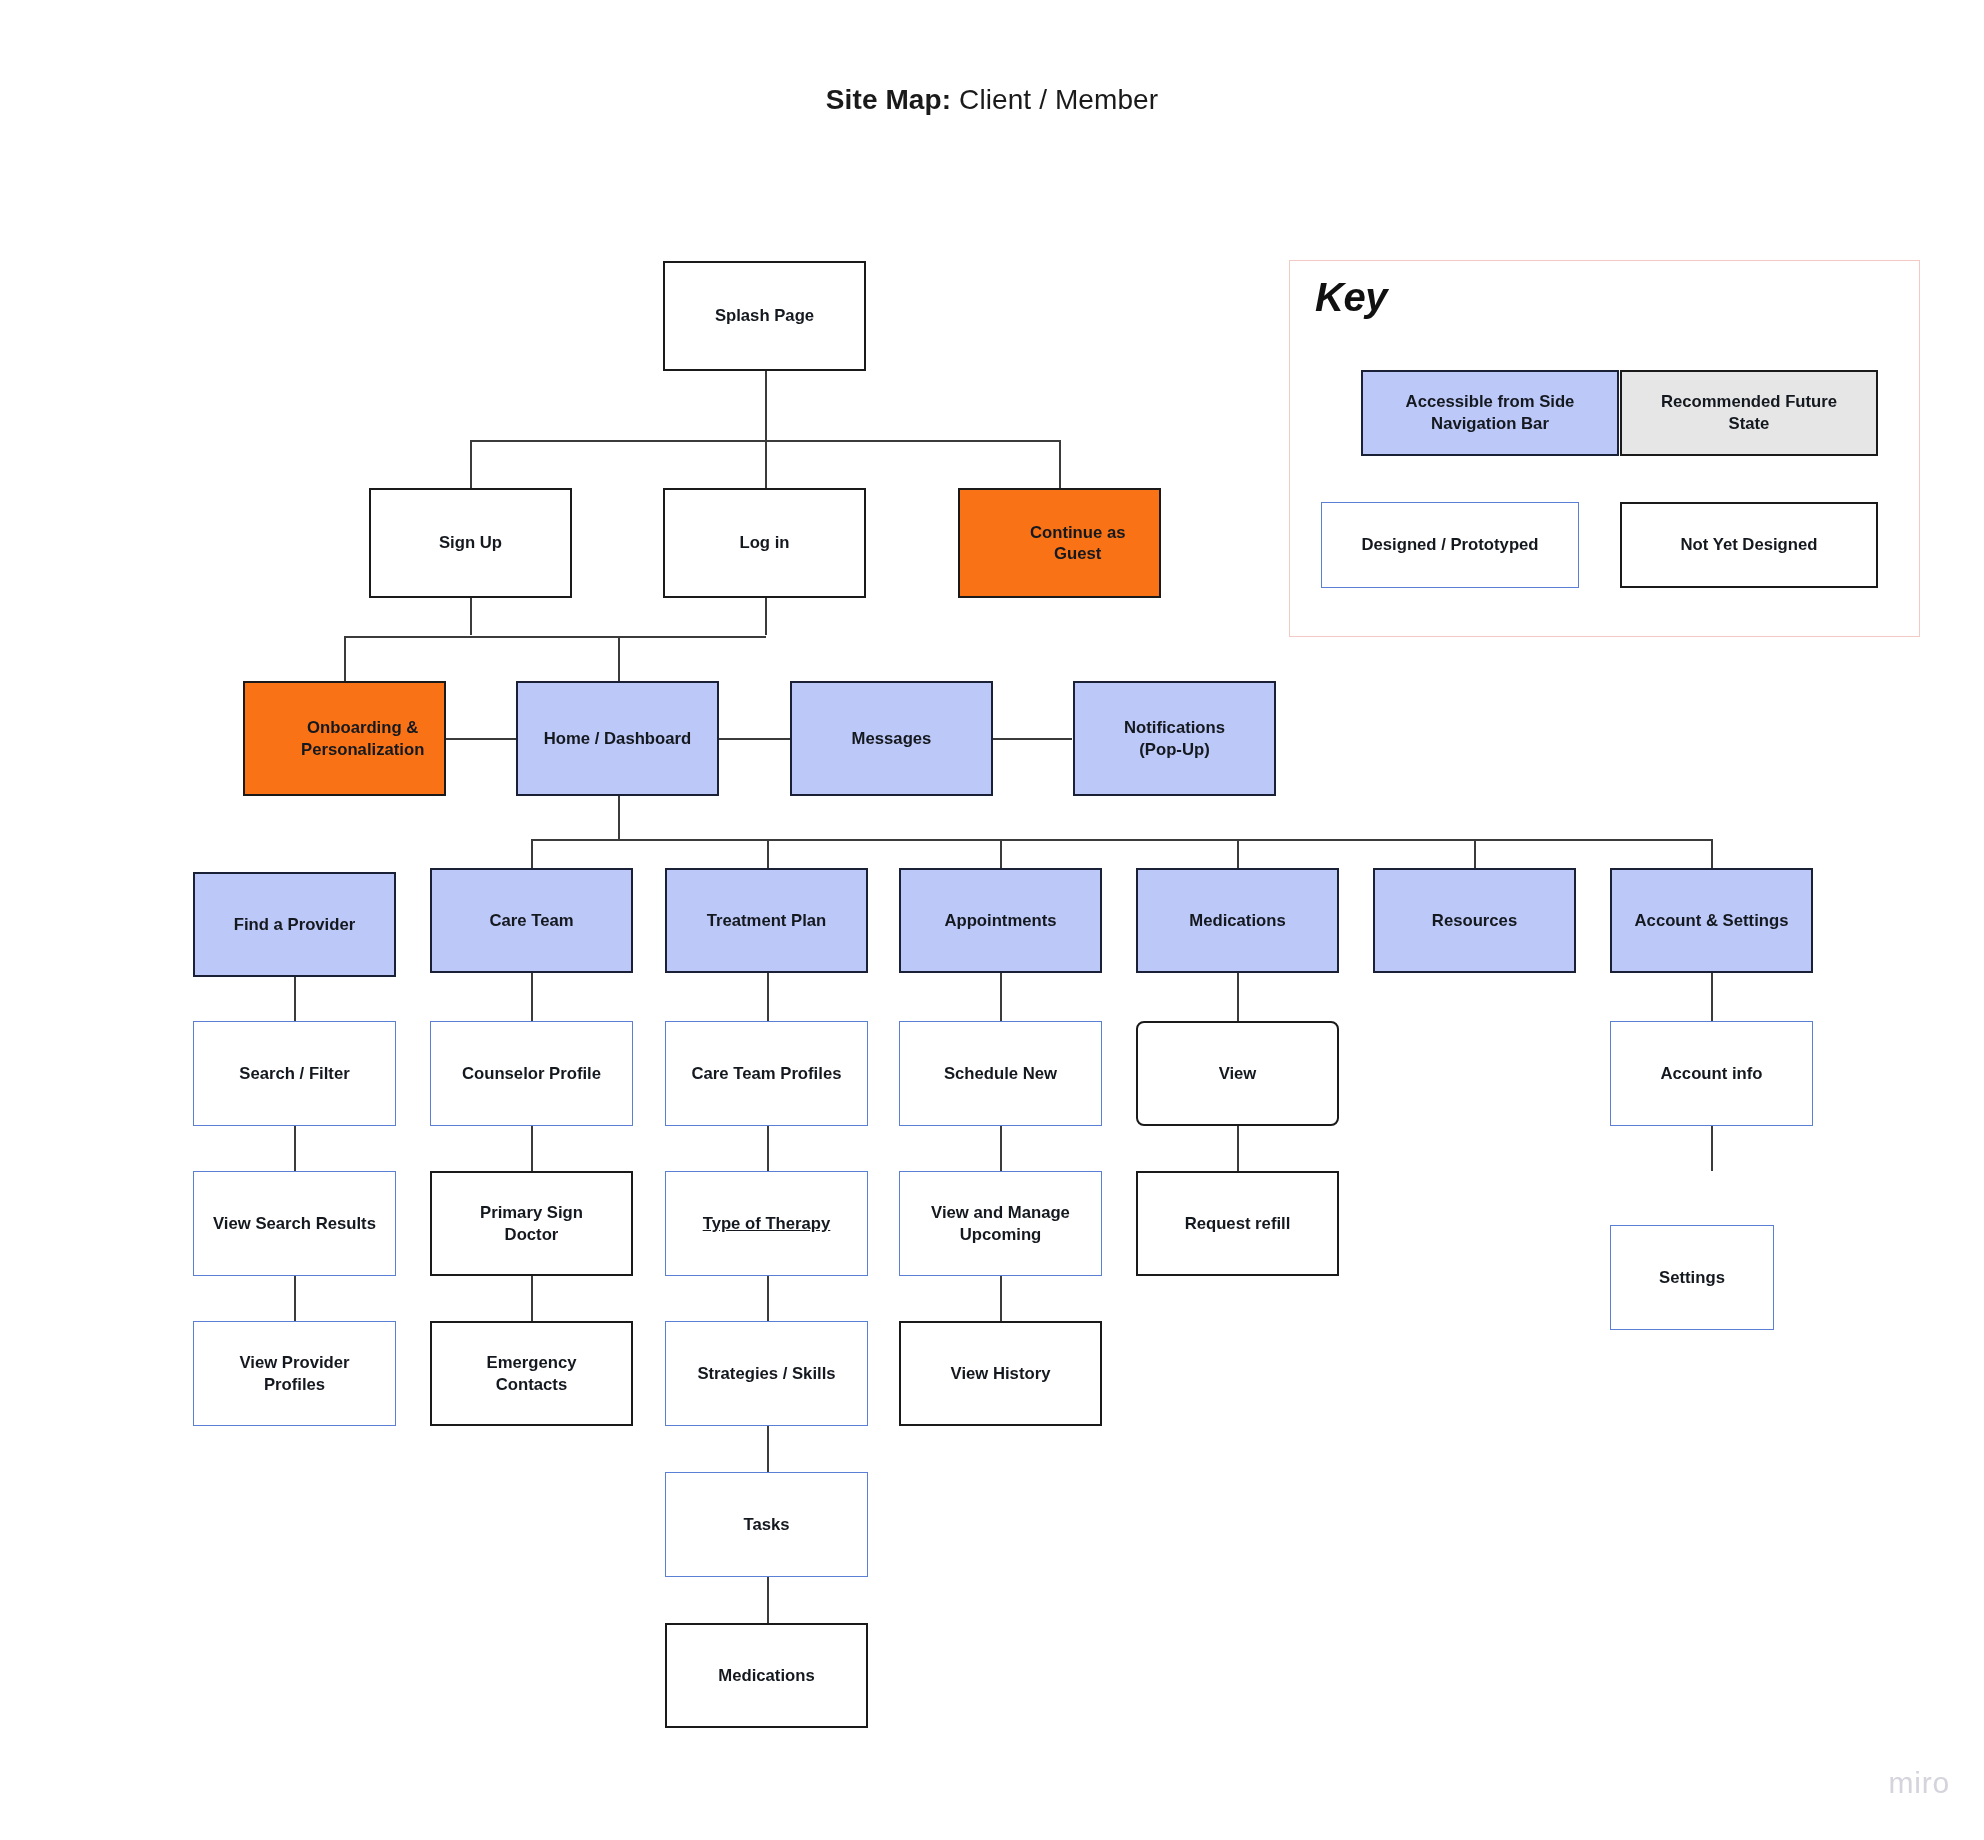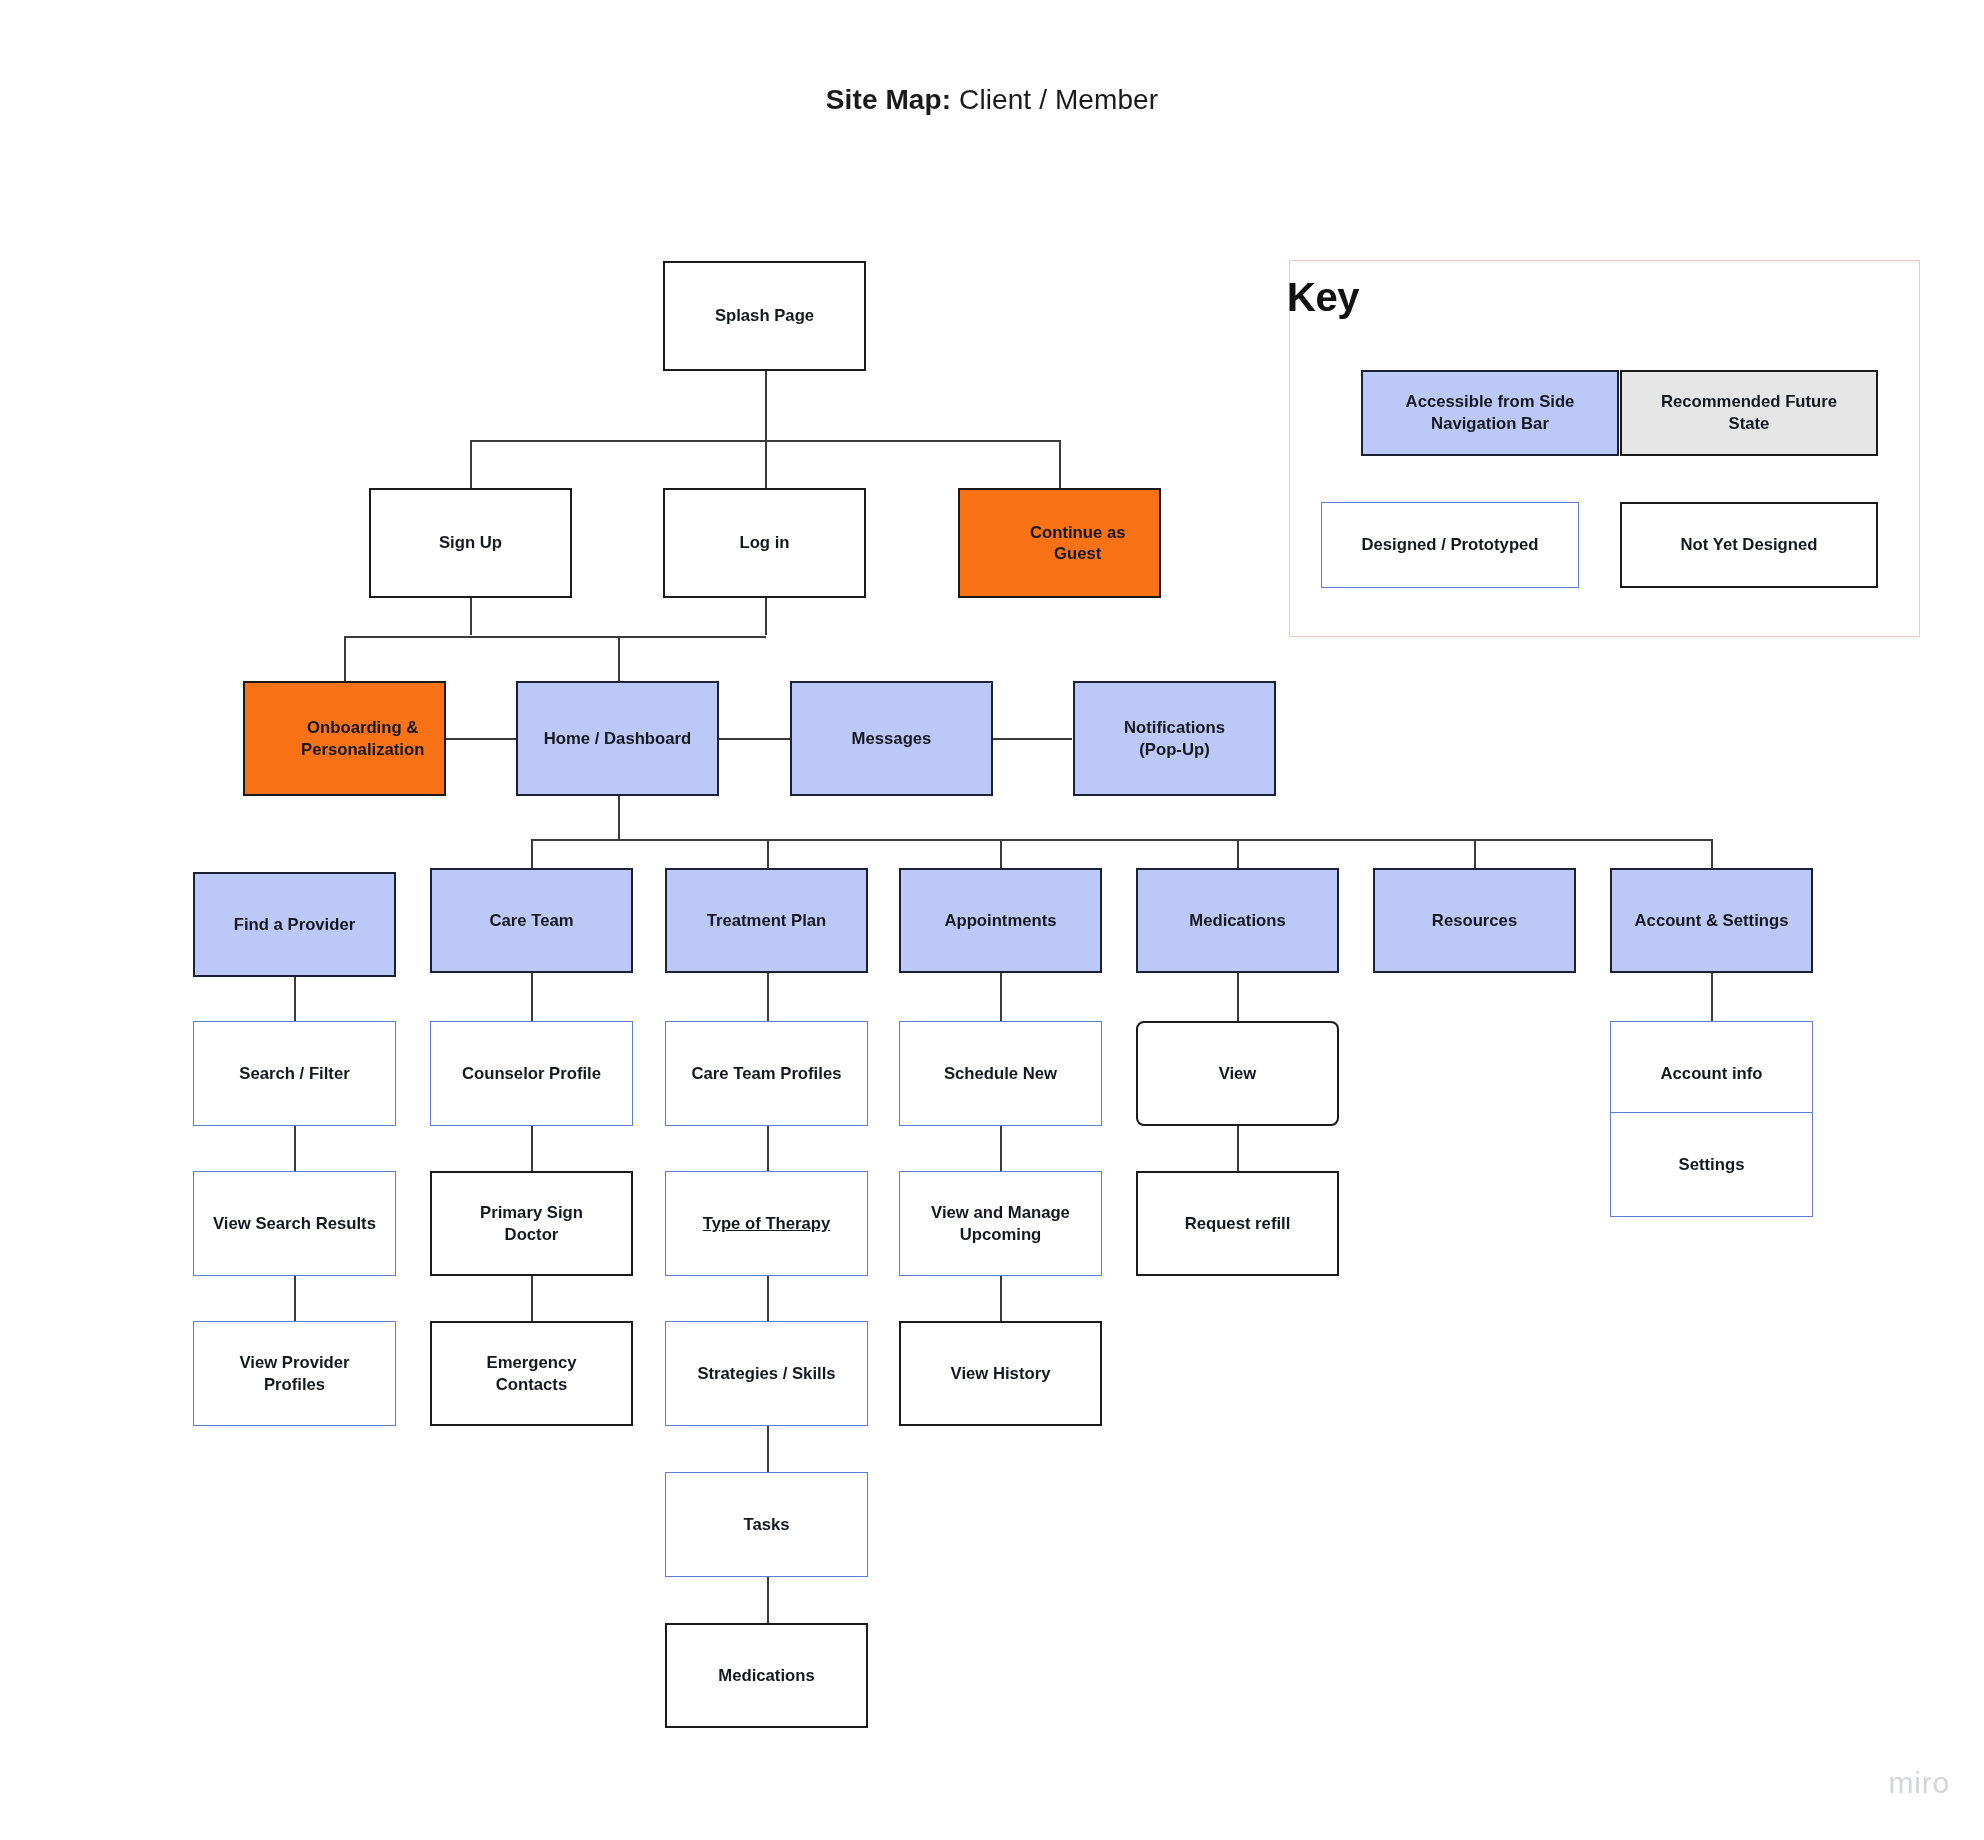--- a/index.html
+++ b/index.html
@@ -34,22 +34,22 @@
   .ln{position:absolute;background:#3b3b3b;z-index:1;}
   .ln.h{height:1.9px;}
   .ln.v{width:1.9px;}
 
   
   #key-panel{
     position:absolute;left:1289px;top:260px;width:631px;height:377px;
     box-sizing:border-box;border:1.9px solid #f3c9c4;background:#ffffff;z-index:4;
   }
   #key-title{
-    position:absolute;left:1287px;top:275px;
-    font-size:40px;font-weight:bold;color:#111111;z-index:6;letter-spacing:-0.5px;
+    position:absolute;left:1315px;top:275px;
+    font-size:40px;font-weight:bold;color:#111111;z-index:6;letter-spacing:-0.5px;font-style:italic;
   }
   .key-sw{
     position:absolute;box-sizing:border-box;
     display:flex;align-items:center;justify-content:center;text-align:center;
     font-size:16.7px;font-weight:bold;color:#14181f;line-height:1.3;padding:3.8px 9.6px;z-index:6;
   }
 
   
   #miro{
     position:absolute;right:34px;bottom:40px;
@@ -204,21 +204,21 @@
       </div>
       <div class="node v-white" style="left: 1136px; top: 1021px; width: 203px; height: 105px; border-radius: 8px;">
         <span class="lbl">View</span>
       </div>
       <div class="node v-white" style="left: 1136px; top: 1171px; width: 203px; height: 105px;">
         <span class="lbl">Request refill</span>
       </div>
       <div class="node v-outline" style="left: 1610px; top: 1021px; width: 203px; height: 105px;">
         <span class="lbl">Account info</span>
       </div>
-      <div class="node v-outline" style="left: 1610px; top: 1112px; width: 203px; height: 105px;">
+      <div class="node v-outline" style="left: 1610px; top: 1225px; width: 164px; height: 105px;">
         <span class="lbl">Settings</span>
       </div>
     </div>
 
   <div id="key-panel"></div>
   <div id="key-title">Key</div>
   <div id="key-items">
       <div class="key-sw" style="background: rgb(188, 200, 247); border: 2.9px solid rgb(26, 32, 53); position: absolute; left: 1321px; top: 370px; width: 258px; height: 86px; margin-left: 40px;">
         <span style="white-space: pre-line;">Accessible from Side
 Navigation Bar</span>

